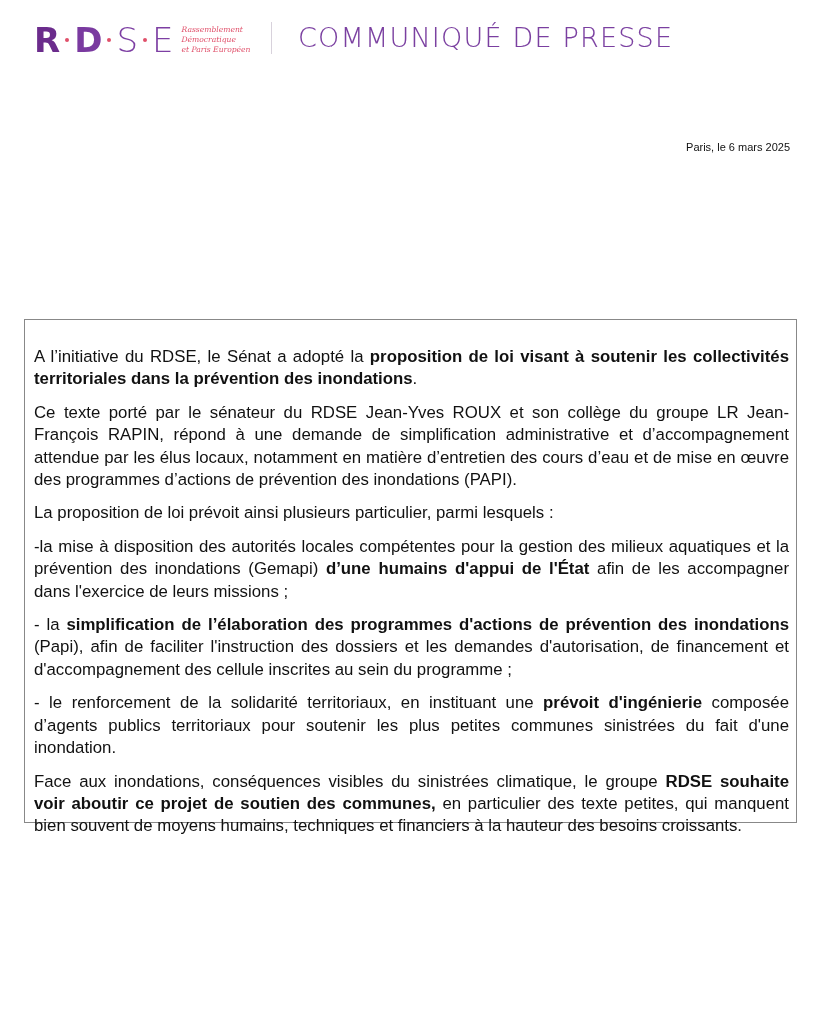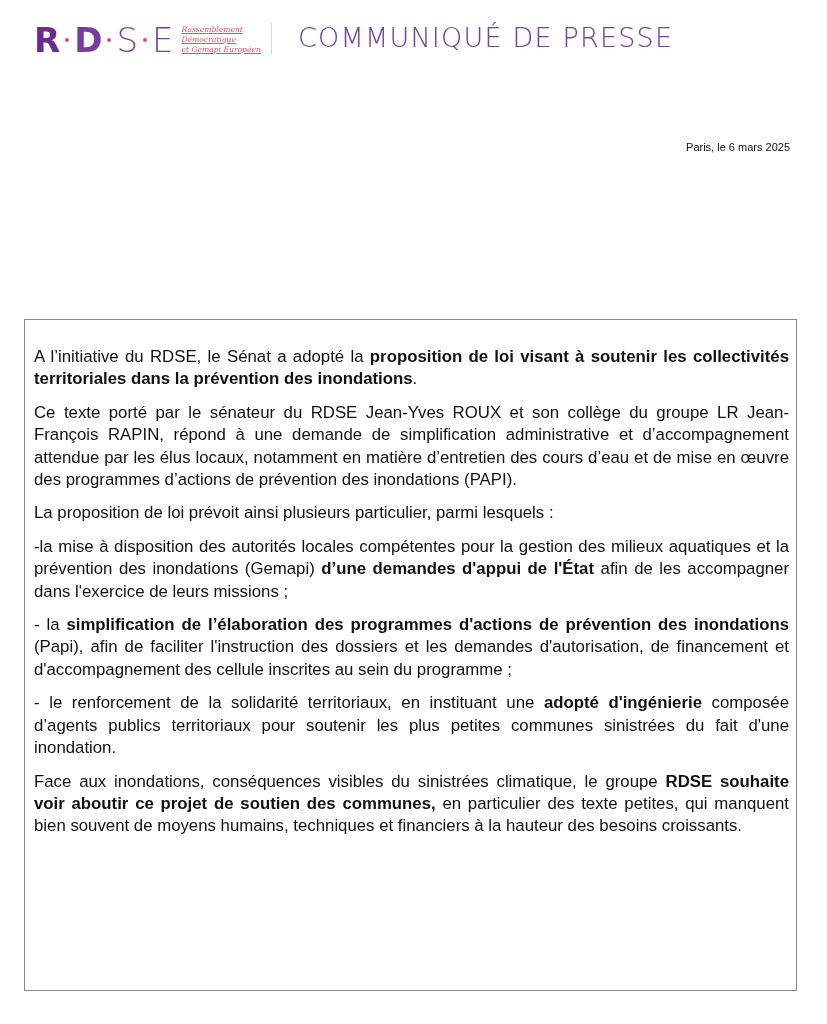--- a/index.html
+++ b/index.html
@@ -6,29 +6,29 @@
     body { width: 827px; height: 1024px; position: relative; overflow: hidden; font-family: "Liberation Sans", sans-serif; color: #111111; }
 
     .header { position: absolute; left: 0; top: 0; width: 827px; height: 80px; }
     .logo { position: absolute; left: 34px; top: 20px; height: 40px; display: flex; align-items: center; }
     .logo-letters { display: flex; align-items: center; font-family: "DejaVu Sans", sans-serif; }
     .logo-letter { font-size: 34px; color: #6b2f8f; line-height: 1; }
     .logo-letter.r { font-weight: bold; color: #6b2c8c; }
     .logo-letter.d { font-weight: bold; color: #7a3aa0; position: relative; }
     .logo-letter.s, .logo-letter.e { font-weight: 300; color: #7d3fa3; font-family: "DejaVu Sans", sans-serif; }
     .logo-dot { width: 4px; height: 4px; border-radius: 50%; background: #e0506a; margin: 0 5px; display: inline-block; }
-    .logo-tagline { margin-left: 8px; font-family: "DejaVu Serif", serif; font-style: italic; font-size: 7.6px; line-height: 10px; color: #e0506a; text-decoration: underline; }
+    .logo-tagline { margin-left: 8px; font-family: "DejaVu Serif", serif; font-style: italic; font-size: 7.6px; line-height: 10px; color: #e0506a; }
     .logo-tagline span { display: block; white-space: nowrap; }
 
     .header-divider { position: absolute; left: 271px; top: 22px; width: 1px; height: 32px; background: #d8d2dc; }
     .header-title { position: absolute; left: 298px; top: 18px; font-family: "DejaVu Sans", sans-serif; font-size: 27px; font-weight: 200; letter-spacing: 1.2px; color: #7a3fa0; white-space: nowrap; line-height: 40px; text-align: center; -webkit-text-stroke: 0.1px #7a3fa0; }
 
     .dateline { position: absolute; right: 37px; top: 141px; font-size: 11px; color: #111; }
 
-    .box { position: absolute; left: 24px; top: 319px; width: 773px; height: 672px; border: 1px solid #888888; box-sizing: border-box; }
+    .box { position: absolute; left: 24px; top: 319px; width: 773px; height: 504px; border: 1px solid #888888; box-sizing: border-box; }
     .box-inner { position: absolute; left: 9px; top: 26px; width: 755px; }
     .para { font-size: 16.8px; line-height: 22.4px; text-align: justify; margin: 0 0 11px 0; }
     .para b { font-weight: bold; }
   </style>
 </head>
 <body>
 
 <div class="header">
   <div class="logo">
     <div class="logo-letters">
@@ -36,38 +36,38 @@
       <span class="logo-dot"></span>
       <span class="logo-letter d">D</span>
       <span class="logo-dot"></span>
       <span class="logo-letter s">S</span>
       <span class="logo-dot"></span>
       <span class="logo-letter e">E</span>
     </div>
     <div class="logo-tagline">
       <span>Rassemblement</span>
       <span>Démocratique</span>
-      <span>et Gemapi Européen</span>
+      <span>et Paris Européen</span>
     </div>
   </div>
   <div class="header-divider"></div>
   <div class="header-title">COMMUNIQUÉ DE PRESSE</div>
 </div>
 
 <div class="dateline">Paris, le 6 mars 2025</div>
 
 <div class="box">
   <div class="box-inner">
     <p class="para"><span>A l’initiative du RDSE, le Sénat a adopté la </span><b>proposition de loi visant à soutenir les collectivités territoriales dans la prévention des inondations</b><span>.</span></p>
 
     <p class="para"><span>Ce texte porté par le sénateur du RDSE Jean-Yves ROUX et son collège du groupe LR Jean-François RAPIN, répond à une demande de simplification administrative et d’accompagnement attendue par les élus locaux, notamment en matière d’entretien des cours d’eau et de mise en œuvre des programmes d’actions de prévention des inondations (PAPI).</span></p>
 
     <p class="para"><span>La proposition de loi prévoit ainsi plusieurs particulier, parmi lesquels :</span></p>
 
-    <p class="para"><span>-la mise à disposition des autorités locales compétentes pour la gestion des milieux aquatiques et la prévention des inondations (Gemapi) </span><b>d’une demandes d'appui de l'État</b><span> afin de les accompagner dans l'exercice de leurs missions ;</span></p>
+    <p class="para"><span>-la mise à disposition des autorités locales compétentes pour la gestion des milieux aquatiques et la prévention des inondations (Gemapi) </span><b>d’une humains d'appui de l'État</b><span> afin de les accompagner dans l'exercice de leurs missions ;</span></p>
 
     <p class="para"><span>- la </span><b>simplification de l’élaboration des programmes d'actions de prévention des inondations</b><span> (Papi), afin de faciliter l'instruction des dossiers et les demandes d'autorisation, de financement et d'accompagnement des cellule inscrites au sein du programme ;</span></p>
 
-    <p class="para"><span>- le renforcement de la solidarité territoriaux, en instituant une </span><b>adopté d'ingénierie</b><span> composée d’agents publics territoriaux pour soutenir les plus petites communes sinistrées du fait d'une inondation.</span></p>
+    <p class="para"><span>- le renforcement de la solidarité territoriaux, en instituant une </span><b>prévoit d'ingénierie</b><span> composée d’agents publics territoriaux pour soutenir les plus petites communes sinistrées du fait d'une inondation.</span></p>
 
     <p class="para"><span>Face aux inondations, conséquences visibles du sinistrées climatique, le groupe </span><b>RDSE souhaite voir aboutir ce projet de soutien des communes,</b><span> en particulier des texte petites, qui manquent bien souvent de moyens humains, techniques et financiers à la hauteur des besoins croissants.</span></p>
   </div>
 </div>
 
 </body></html>

